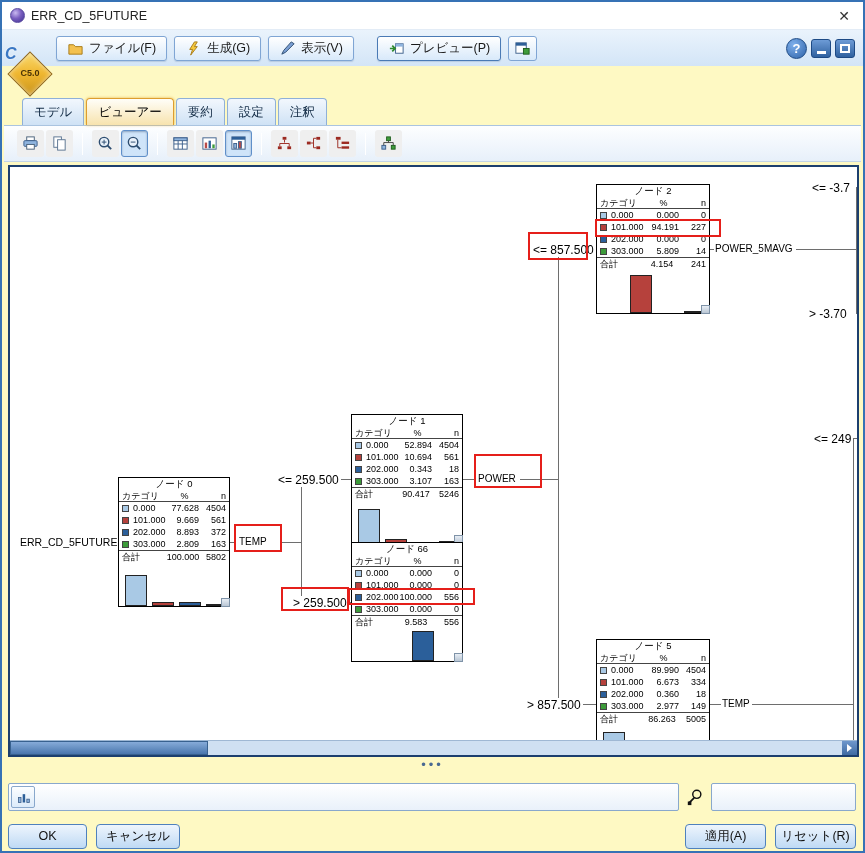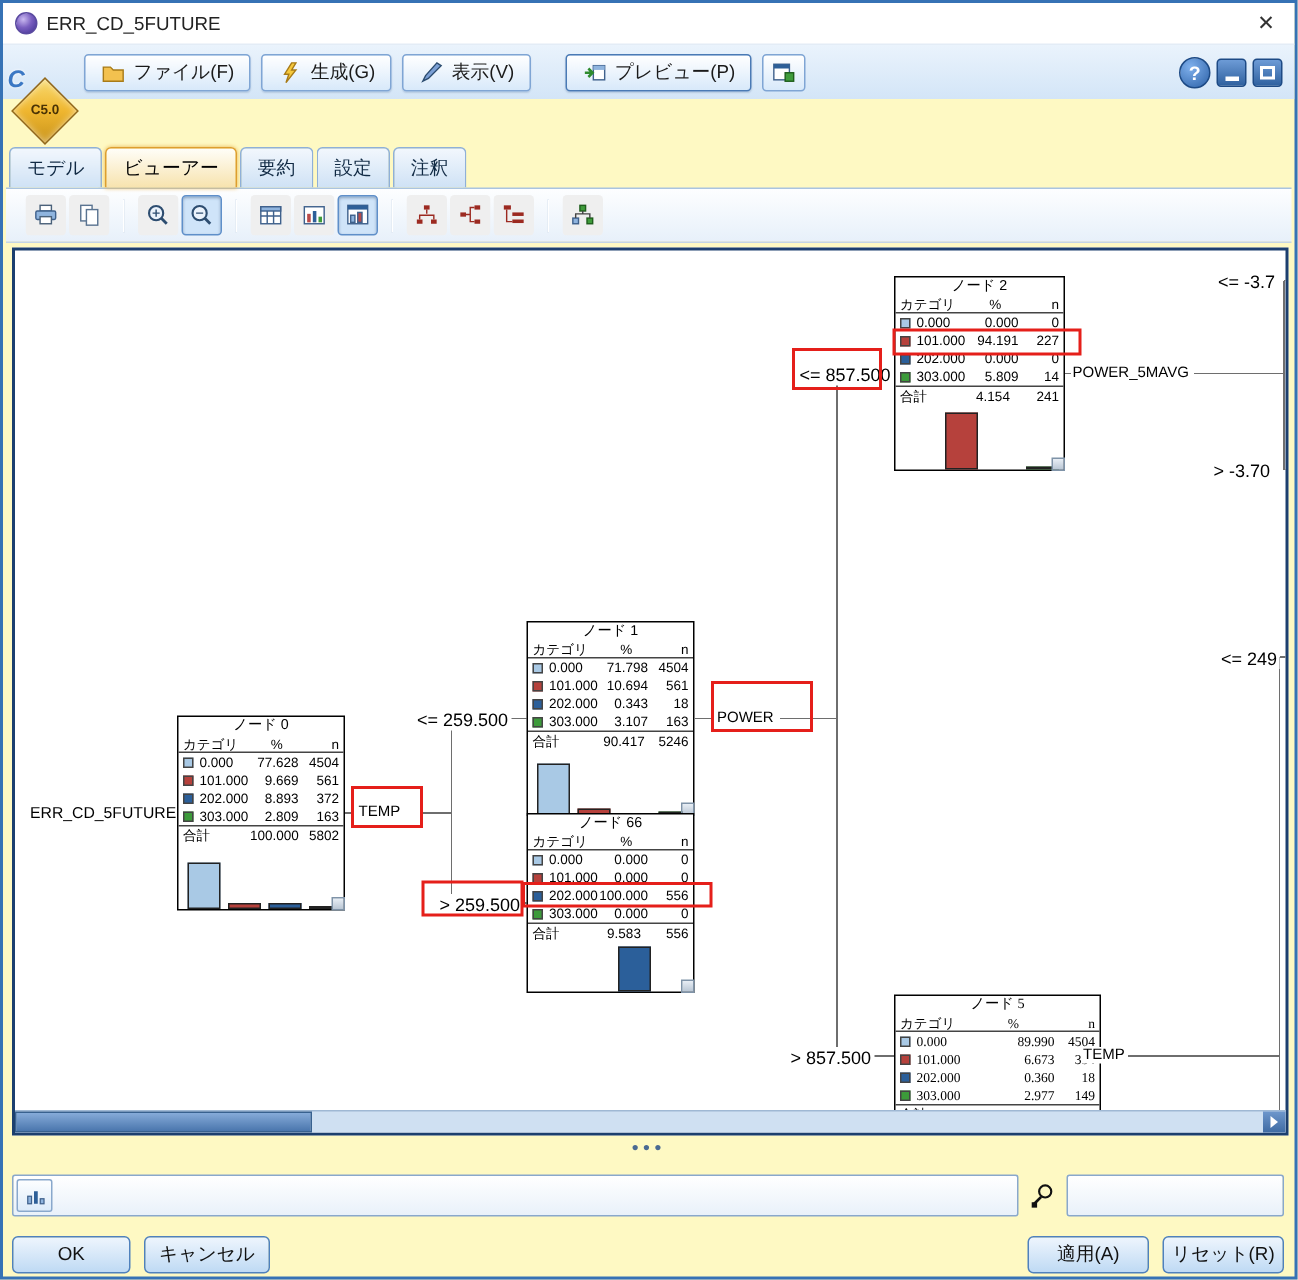--- a/index.html
+++ b/index.html
@@ -25,21 +25,21 @@
   .min-glyph{width:9px;height:3px;background:#fff;margin-top:9px}
   .max-glyph{width:10px;height:9px;border:2px solid #fff}
 
   
   .nugget{position:absolute;left:2px;top:46px;width:52px;height:52px;z-index:5}
   .diamond{position:absolute;left:10px;top:10px;width:32px;height:32px;transform:rotate(45deg);background:linear-gradient(135deg,#f8d96e,#efb62f 50%,#c9941c);border:1px solid #93681a;box-shadow:inset 0 0 5px rgba(255,255,255,.5)}
   .nugget-label{position:absolute;left:0;top:20px;width:52px;text-align:center;font-size:9px;font-weight:bold;color:#4a3305}
   .nugget-c{position:absolute;left:1px;top:-3px;color:#3b78c4;font-size:16px;font-style:italic;font-weight:bold;text-shadow:0 0 2px #fff}
 
   
-  .tabs{position:absolute;left:4px;top:96px;display:flex;gap:2px;z-index:2}
+  .tabs{position:absolute;left:20px;top:96px;display:flex;gap:2px;z-index:2}
   .tab{height:27px;padding:5px 11px 0;border:1px solid #8fb0d8;border-bottom:none;border-radius:4px 4px 0 0;background:linear-gradient(#f2f7fd,#cfe2f5);font-size:12.5px;color:#112a44}
   .tab.active{background:linear-gradient(#fffef8,#f7e3ae);border-color:#dd9e2f;box-shadow:0 0 3px #e8b24a;color:#000}
 
   
   .icon-toolbar{position:absolute;left:2px;top:123px;right:2px;height:37px;background:linear-gradient(#fdfeff,#e7f0fa);border-top:1px solid #aac4e0;border-bottom:1px solid #c2d4e8;display:flex;align-items:center;padding-left:12px}
   .tool-btn{width:27px;height:27px;display:flex;align-items:center;justify-content:center;border:1px solid transparent;border-radius:3px;margin:0 1px}
   .tool-btn.pressed{background:#cfe4f9;border-color:#5f8fc9;box-shadow:inset 0 1px 2px rgba(40,70,110,.4)}
   .tool-sep{width:1px;height:22px;background:#a8c0da;border-right:1px solid #fff;margin:0 8px}
 
   
@@ -334,21 +334,21 @@
         <div class="tree-node" style="left: 341px; top: 247px; width: 112px; height: 130px;">
           <div class="tn-title">ノード 1</div>
           <div class="tn-header">
             <span class="h-cat">カテゴリ</span>
             <span class="h-pct">%</span>
             <span class="h-n">n</span>
           </div>
           <div class="tn-row">
             <span class="sw" style="background: rgb(169, 201, 229);"></span>
             <span class="cat">0.000</span>
-            <span class="pct">71.798</span>
+            <span class="pct">52.894</span>
             <span class="nn">4504</span>
           </div>
           <div class="tn-row">
             <span class="sw" style="background: rgb(182, 65, 60);"></span>
             <span class="cat">101.000</span>
             <span class="pct">10.694</span>
             <span class="nn">561</span>
           </div>
           <div class="tn-row">
             <span class="sw" style="background: rgb(43, 95, 154);"></span>
@@ -450,21 +450,21 @@
             <span class="tot-label">合計</span>
             <span class="pct">4.154</span>
             <span class="nn">241</span>
           </div>
           <div class="tn-hist">
             <div class="bar" style="left: 32px; width: 22px; height: 38px; background: rgb(182, 65, 60);"></div>
             <div class="bar" style="left: 86px; width: 22px; height: 2px; background: rgb(60, 155, 58);"></div>
           </div>
           <div class="tn-handle"></div>
         </div>
-        <div class="tree-node" style="left: 586px; top: 496px; width: 138px; height: 130px; font-family: Liberation Serif, serif;">
+        <div class="tree-node" style="left: 586px; top: 472px; width: 114px; height: 130px;">
           <div class="tn-title">ノード 5</div>
           <div class="tn-header">
             <span class="h-cat">カテゴリ</span>
             <span class="h-pct">%</span>
             <span class="h-n">n</span>
           </div>
           <div class="tn-row">
             <span class="sw" style="background: rgb(169, 201, 229);"></span>
             <span class="cat">0.000</span>
             <span class="pct">89.990</span>

